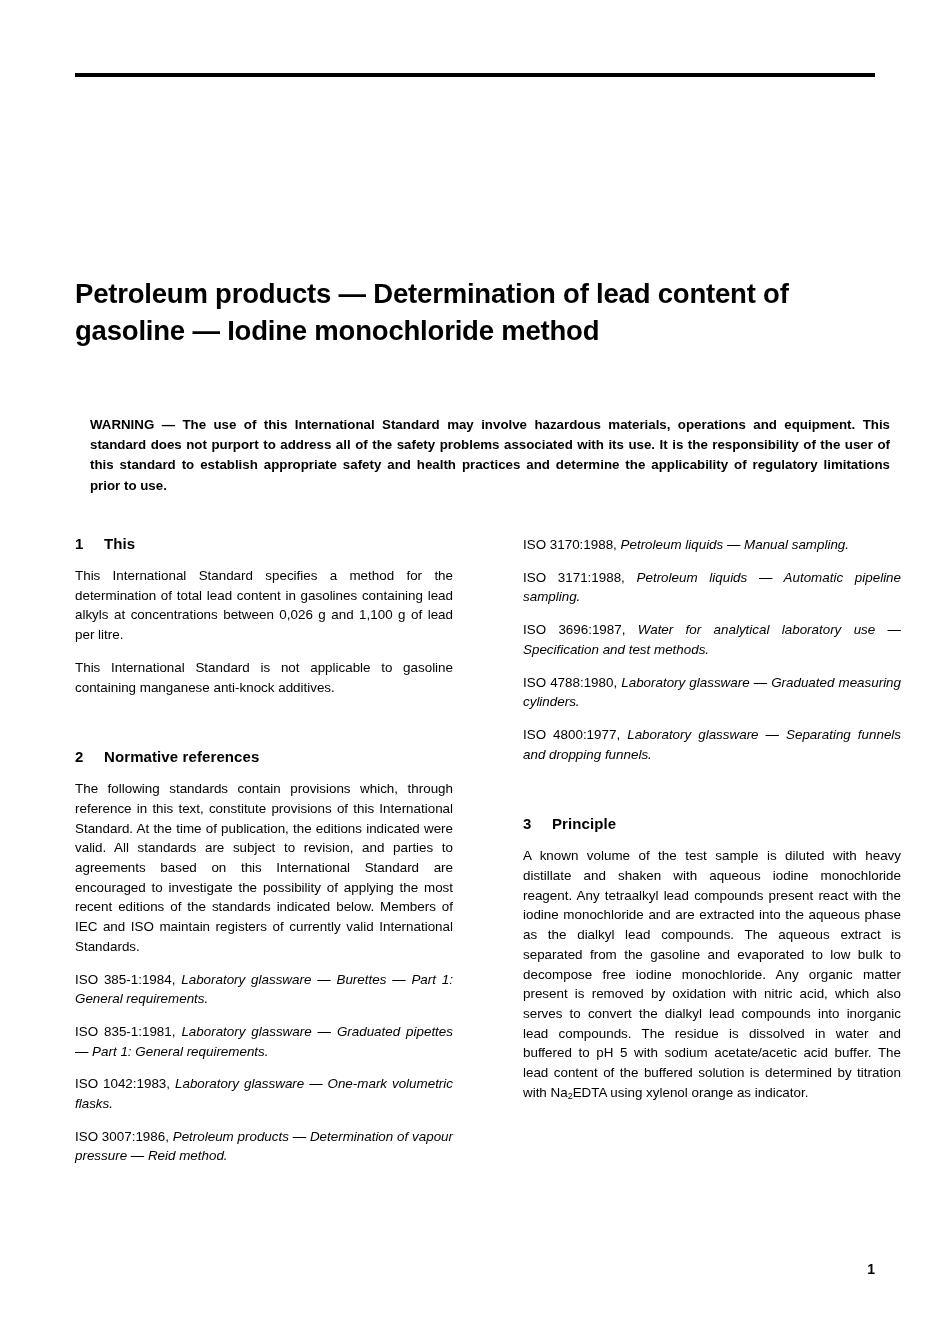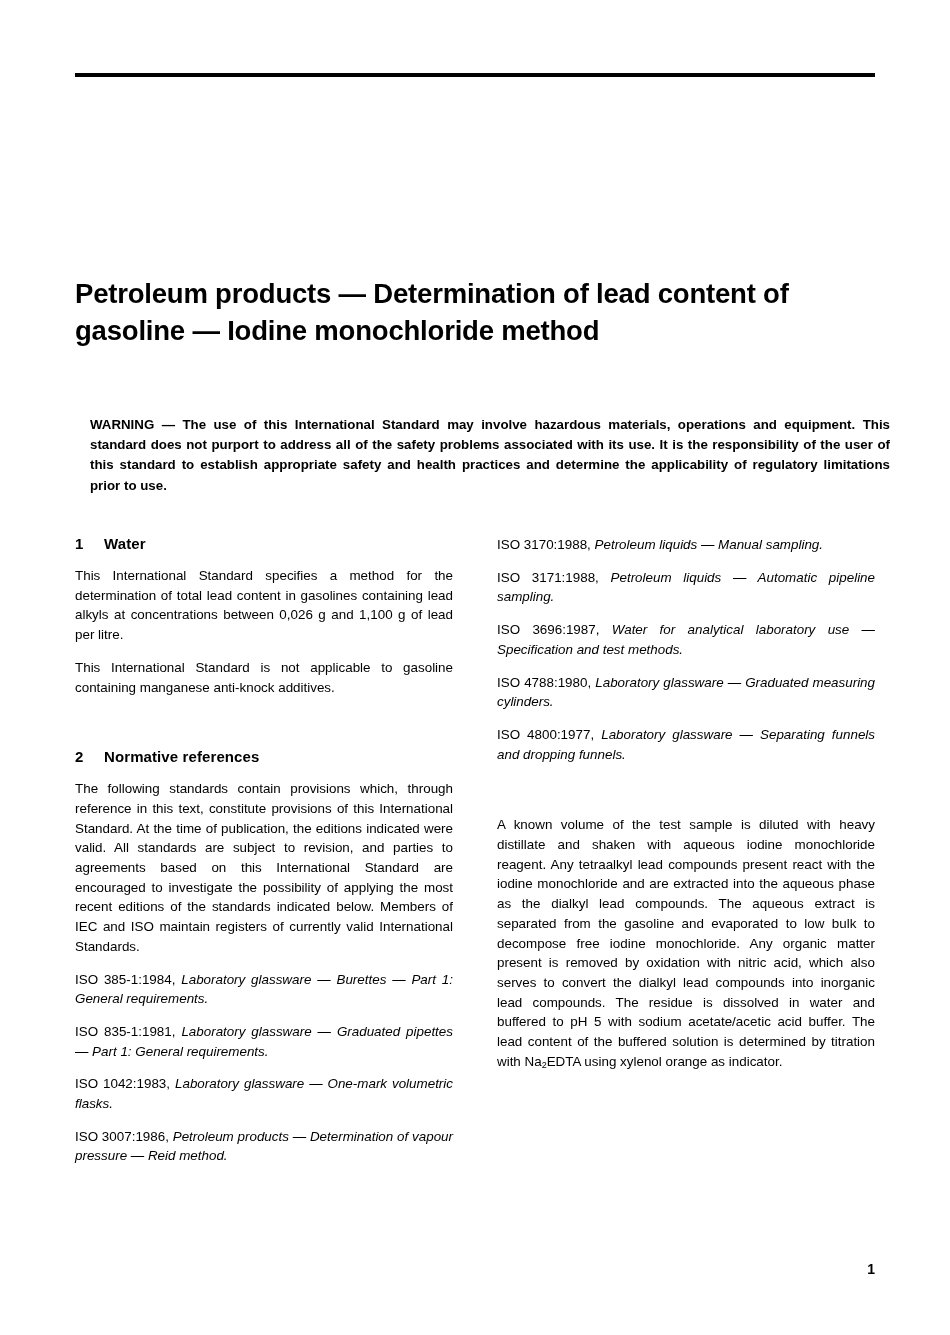--- a/index.html
+++ b/index.html
@@ -79,21 +79,21 @@
     left: 0;
     width: 800px;
     height: 720px;
   }
   .col {
     position: absolute;
     top: 0;
     width: 378px;
   }
   .col-left { left: 0; }
-  .col-right { left: 422px; }
+  .col-right { left: 448px; }
 
   h2.sec {
     font-size: 15px;
     font-weight: bold;
     margin: 0 0 14px 0;
     letter-spacing: 0.1px;
   }
   h2.sec .num {
     display: inline-block;
     width: 29px;
@@ -134,21 +134,21 @@
 
     <h1 class="doc-title">Petroleum products — Determination of lead content of gasoline — Iodine monochloride method</h1>
 
     <div class="warning">WARNING — The use of this International Standard may involve hazardous materials, operations and equipment. This standard does not purport to address all of the safety problems associated with its use. It is the responsibility of the user of this standard to establish appropriate safety and health practices and determine the applicability of regulatory limitations prior to use.</div>
 
     <div class="columns">
 
       <div class="col col-left">
 
         <h2 class="sec">
-          <span class="num">1</span><span>Water</span>
+          <span class="num">1</span><span>This</span>
         </h2>
         <p class="para">This International Standard specifies a method for the determination of total lead content in gasolines containing lead alkyls at concentrations between 0,026 g and 1,100 g of lead per litre.</p>
         <p class="para">This International Standard is not applicable to gasoline containing manganese anti-knock additives.</p>
 
         <div class="spacer-xl"></div>
 
         <h2 class="sec">
           <span class="num">2</span><span>Normative references</span>
         </h2>
         <p class="para">The following standards contain provisions which, through reference in this text, constitute provisions of this International Standard. At the time of publication, the editions indicated were valid. All standards are subject to revision, and parties to agreements based on this International Standard are encouraged to investigate the possibility of applying the most recent editions of the standards indicated below. Members of IEC and ISO maintain registers of currently valid International Standards.</p>
@@ -161,20 +161,23 @@
 
       <div class="col col-right">
         <p class="ref"><span>ISO 3170:1988, </span><span class="it">Petroleum liquids — Manual sampling.</span></p>
         <p class="ref"><span>ISO 3171:1988, </span><span class="it">Petroleum liquids — Automatic pipeline sampling.</span></p>
         <p class="ref"><span>ISO 3696:1987, </span><span class="it">Water for analytical laboratory use — Specification and test methods.</span></p>
         <p class="ref"><span>ISO 4788:1980, </span><span class="it">Laboratory glassware — Graduated measuring cylinders.</span></p>
         <p class="ref"><span>ISO 4800:1977, </span><span class="it">Laboratory glassware — Separating funnels and dropping funnels.</span></p>
 
         <div class="spacer-xl"></div>
 
+        <h2 class="sec">
+          <span class="num">3</span><span>Principle</span>
+        </h2>
         <p class="para"><span>A known volume of the test sample is diluted with heavy distillate and shaken with aqueous iodine monochloride reagent. Any tetraalkyl lead compounds present react with the iodine monochloride and are extracted into the aqueous phase as the dialkyl lead compounds. The aqueous extract is separated from the gasoline and evaporated to low bulk to decompose free iodine monochloride. Any organic matter present is removed by oxidation with nitric acid, which also serves to convert the dialkyl lead compounds into inorganic lead compounds. The residue is dissolved in water and buffered to pH 5 with sodium acetate/acetic acid buffer. The lead content of the buffered solution is determined by titration with Na</span><span class="sub">2</span><span>EDTA using xylenol orange as indicator.</span></p>
       </div>
 
     </div>
 
     <div class="page-num">1</div>
   </div>
 </div>
 
 </body></html>

